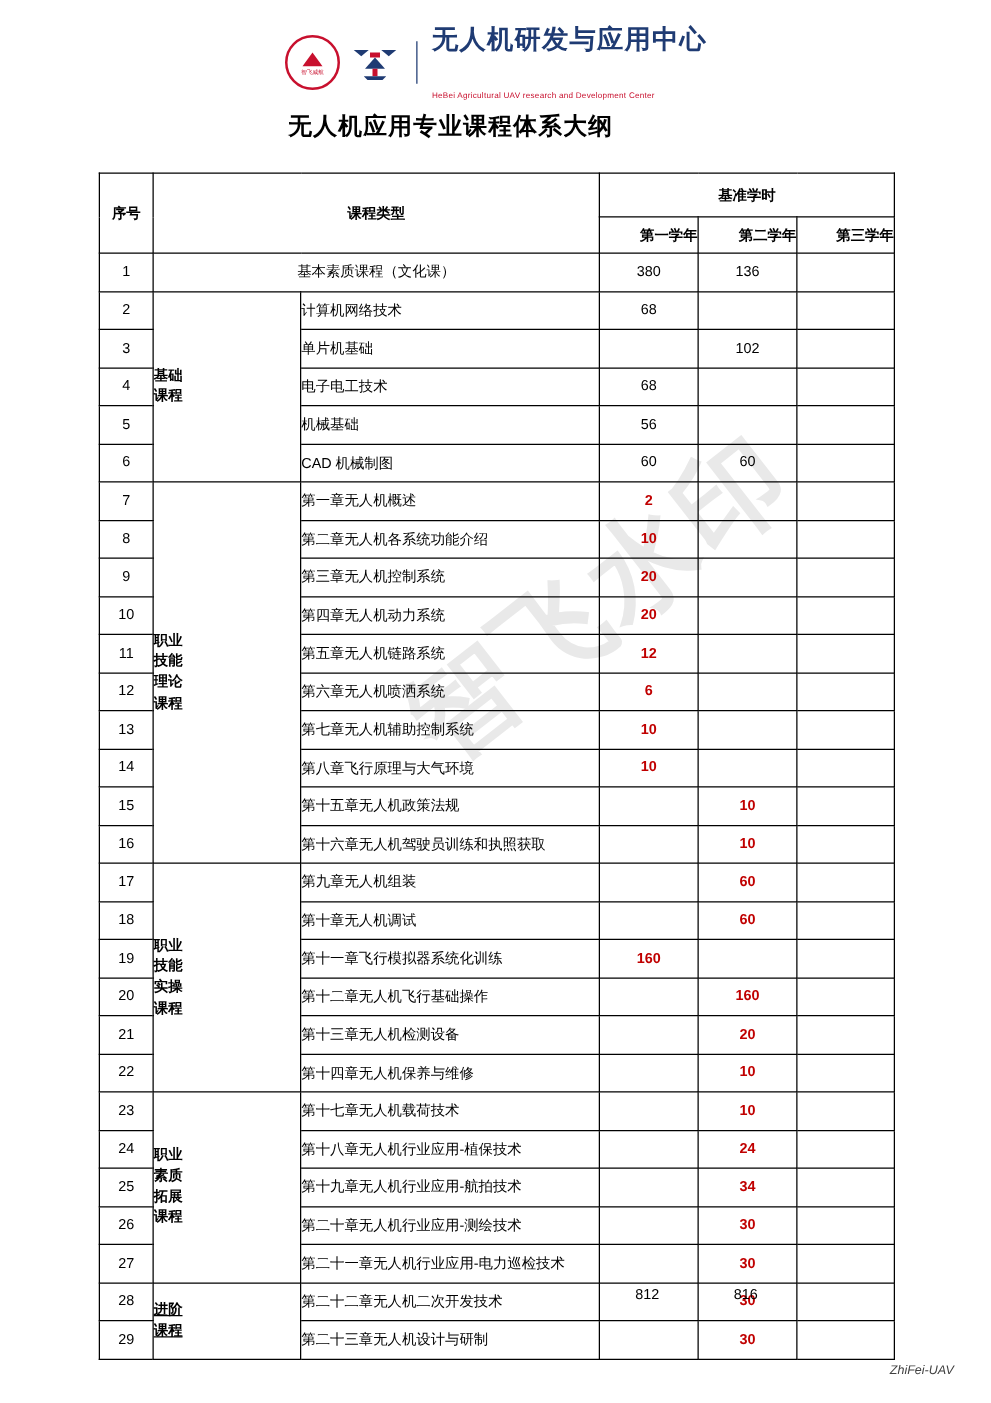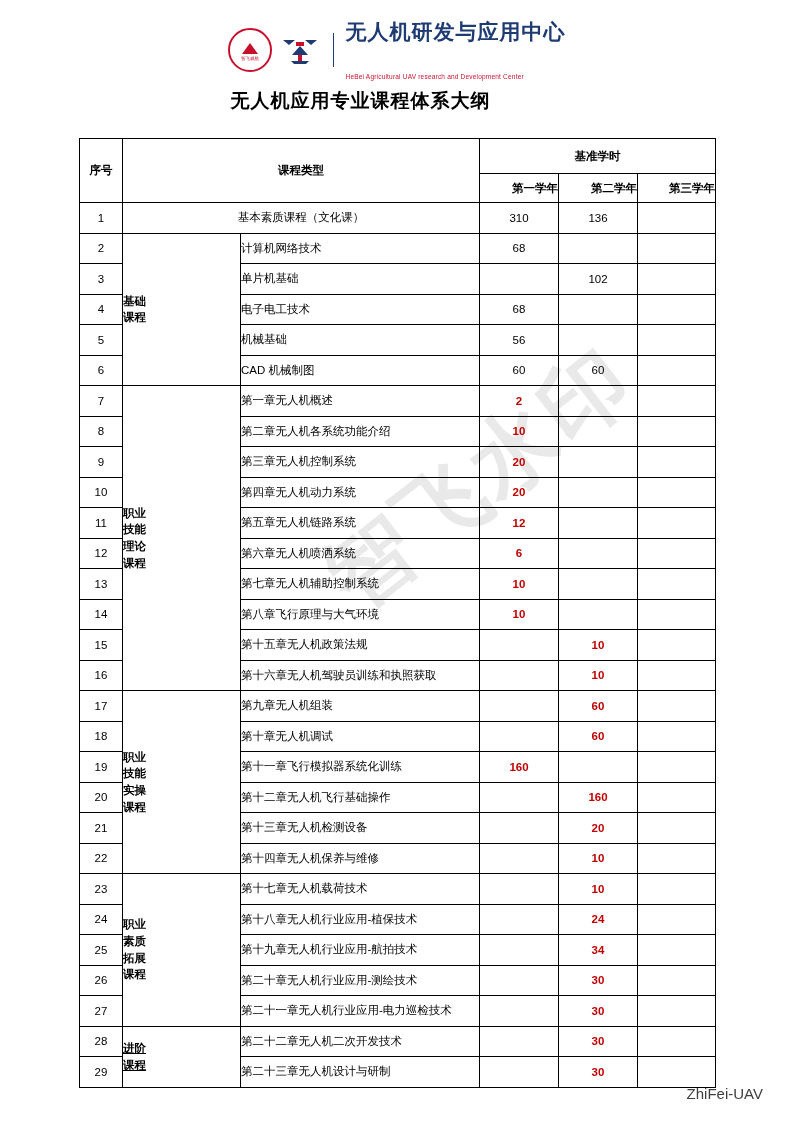--- a/index.html
+++ b/index.html
@@ -207,22 +207,23 @@
   .totals .sp-idx  { width: 43px; }
   .totals .sp-type { width: 118px; }
   .totals .sp-name { width: 239px; }
   .totals .t-cell  { width: 79px; text-align: center; font-size: 11.5px; }
 
   
   .footer {
     position: absolute;
     right: 30px;
     bottom: 20px;
-    font-size: 15px;
+    font-size: 10px;
     color: #404040;
+    font-style: italic;
   }
 </style>
 </head>
 <body>
 
 <div class="page">
 
   <div class="logo-bar">
     <div class="logo-group">
       <div class="logo-badge">
@@ -271,21 +272,21 @@
           <td class="hdr-sub">第一学年</td>
           <td class="hdr-sub">第二学年</td>
           <td class="hdr-sub">第三学年</td>
         </tr>
       </thead>
       <tbody>
 
         <tr>
           <td class="row-idx">1</td>
           <td class="cname center" colspan="2">基本素质课程（文化课）</td>
-          <td class="hours">310</td>
+          <td class="hours">380</td>
           <td class="hours">136</td>
           <td class="hours"></td>
         </tr>
 
         <tr>
           <td class="row-idx">2</td>
           <td class="cat" rowspan="5" style="white-space:pre-line;">基础
 课程</td>
           <td class="cname">计算机网络技术</td>
           <td class="hours">68</td>
@@ -497,16 +498,24 @@
           <td class="cname">第二十三章无人机设计与研制</td>
           <td class="hours red"></td>
           <td class="hours red">30</td>
           <td class="hours red"></td>
         </tr>
 
       </tbody>
     </table>
   </div>
 
+  <div class="totals">
+    <div class="sp-idx"></div>
+    <div class="sp-type"></div>
+    <div class="sp-name"></div>
+    <div class="t-cell">812</div>
+    <div class="t-cell">816</div>
+    <div class="t-cell"></div>
+  </div>
 
   <div class="footer">ZhiFei-UAV</div>
 
 </div>
 
 </body></html>

